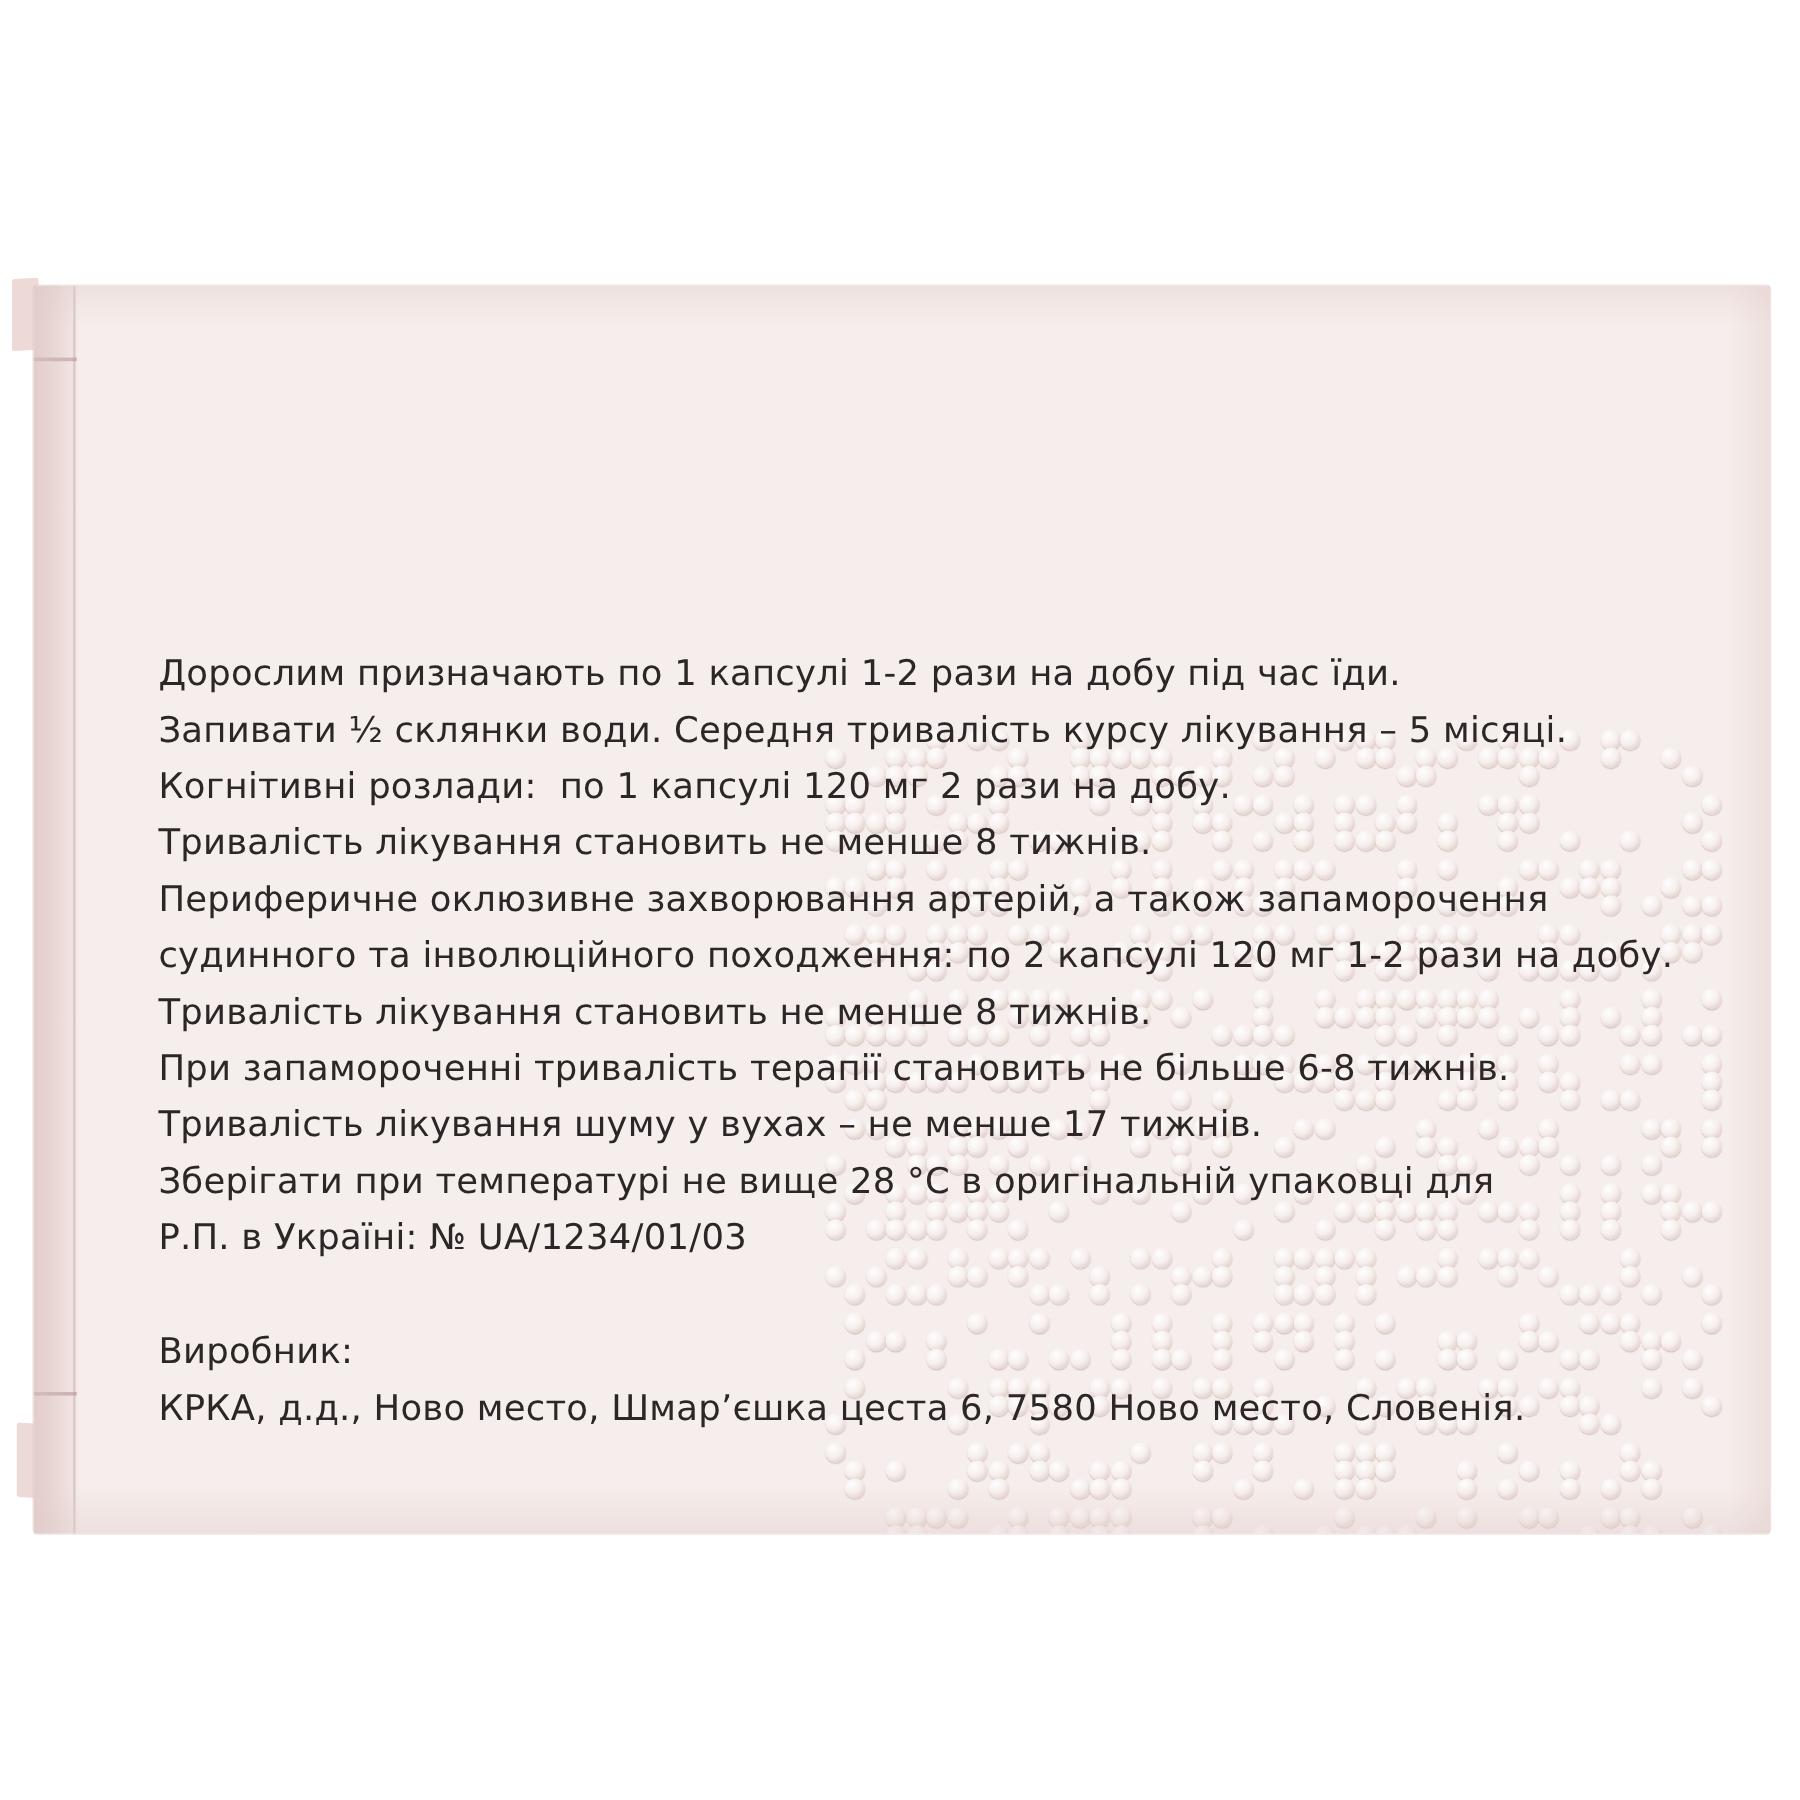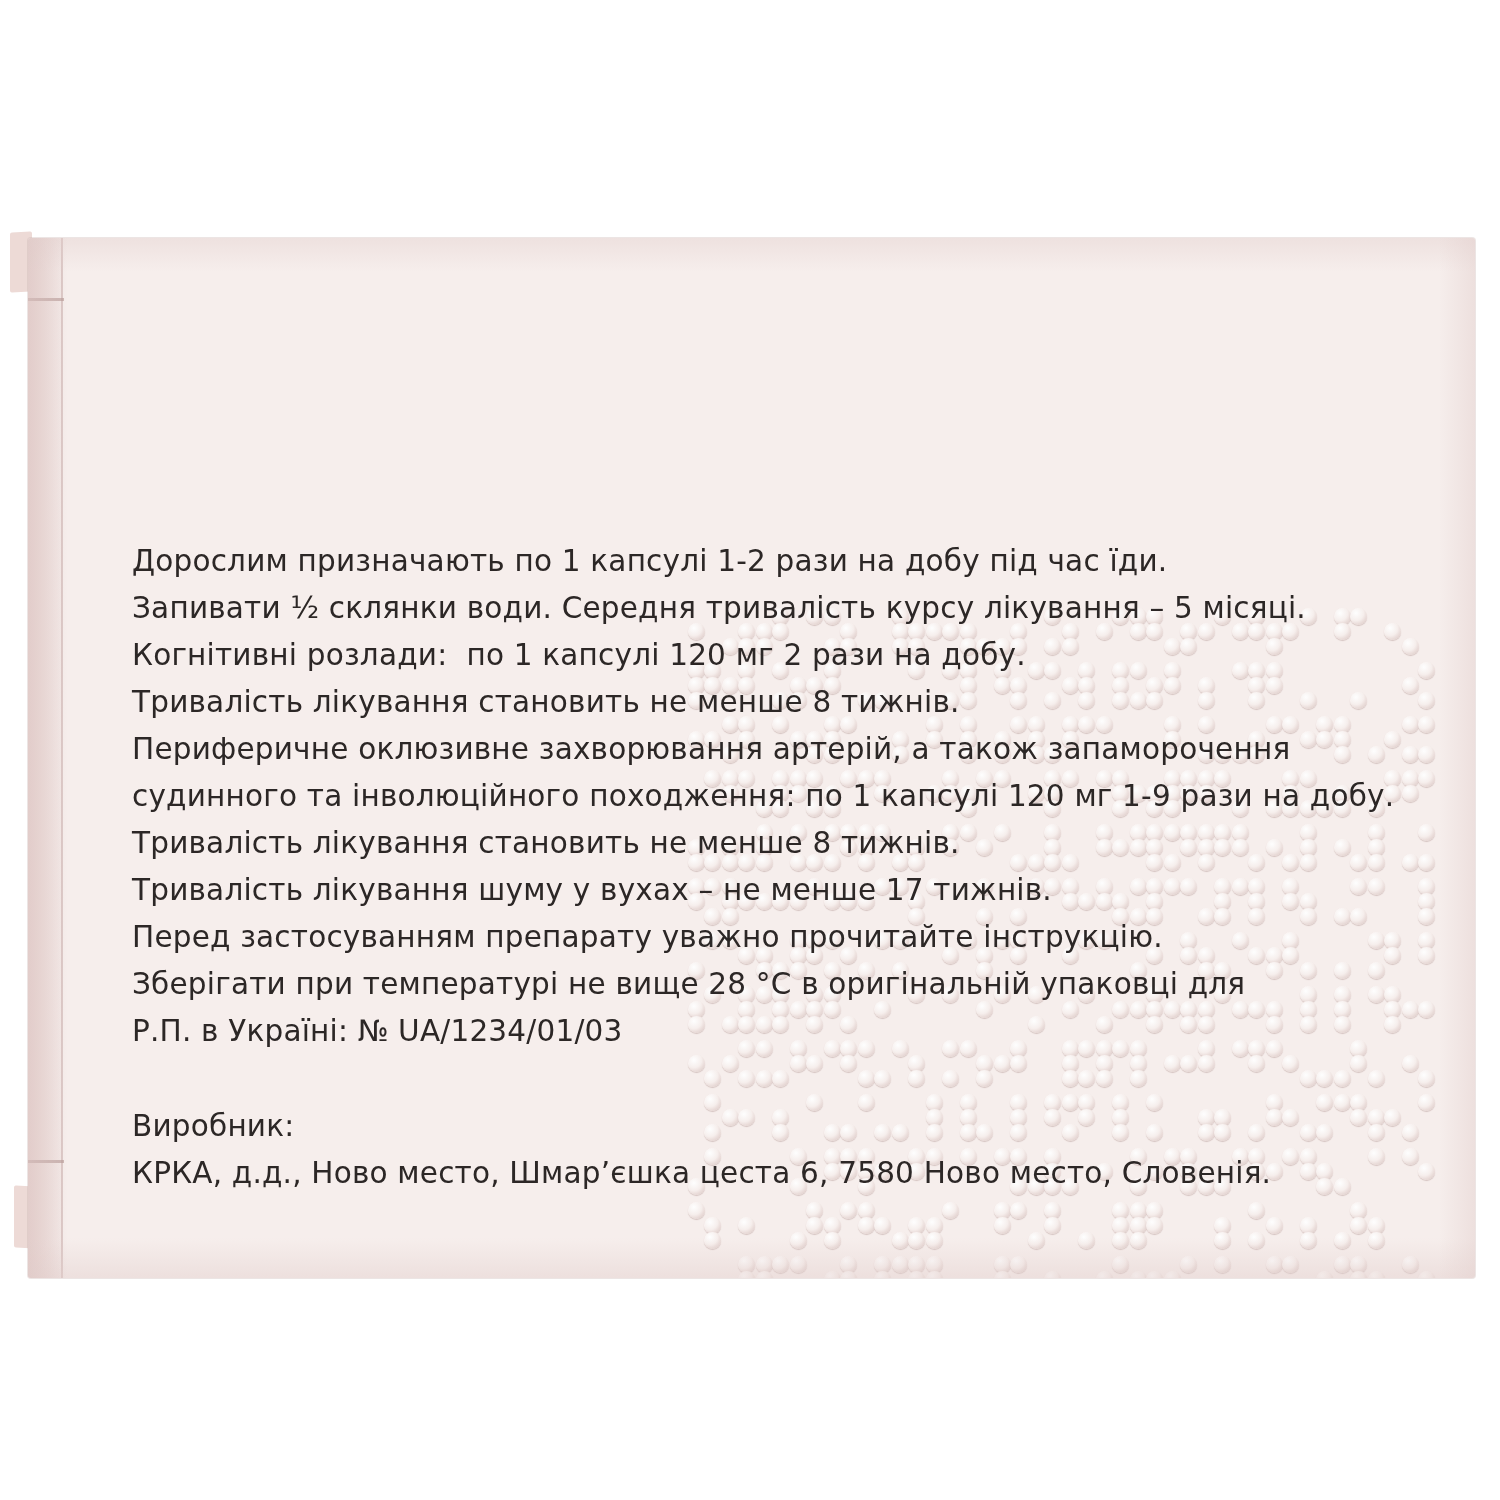--- a/index.html
+++ b/index.html
@@ -848,24 +848,24 @@
         <div class="dot" style="left: 714px; top: 648px;"></div>
         <div class="dot" style="left: 730px; top: 663px;"></div>
       </div>
 
     <div class="text-block">
       <div class="line">Дорослим призначають по 1 капсулі 1-2 рази на добу під час їди.</div>
       <div class="line">Запивати ½ склянки води. Середня тривалість курсу лікування – 5 місяці.</div>
       <div class="line">Когнітивні розлади:  по 1 капсулі 120 мг 2 рази на добу.</div>
       <div class="line">Тривалість лікування становить не менше 8 тижнів.</div>
       <div class="line">Периферичне оклюзивне захворювання артерій, а також запаморочення</div>
-      <div class="line">судинного та інволюційного походження: по 1 капсулі 120 мг 1-9 рази на добу.</div>
+      <div class="line">судинного та інволюційного походження: по 2 капсулі 120 мг 1-2 рази на добу.</div>
       <div class="line">Тривалість лікування становить не менше 8 тижнів.</div>
+      <div class="line">При запамороченні тривалість терапії становить не більше 6-8 тижнів.</div>
       <div class="line">Тривалість лікування шуму у вухах – не менше 17 тижнів.</div>
-      <div class="line">Перед застосуванням препарату уважно прочитайте інструкцію.</div>
       <div class="line">Зберігати при температурі не вище 28 °С в оригінальній упаковці для</div>
       <div class="line">Р.П. в Україні: № UA/1234/01/03</div>
       <div class="manufacturer-gap"></div>
       <div class="line">Виробник:</div>
       <div class="line">КРКА, д.д., Ново место, Шмар’єшка цеста 6, 7580 Ново место, Словенія.</div>
     </div>
 
   </div>
 </div>
 

